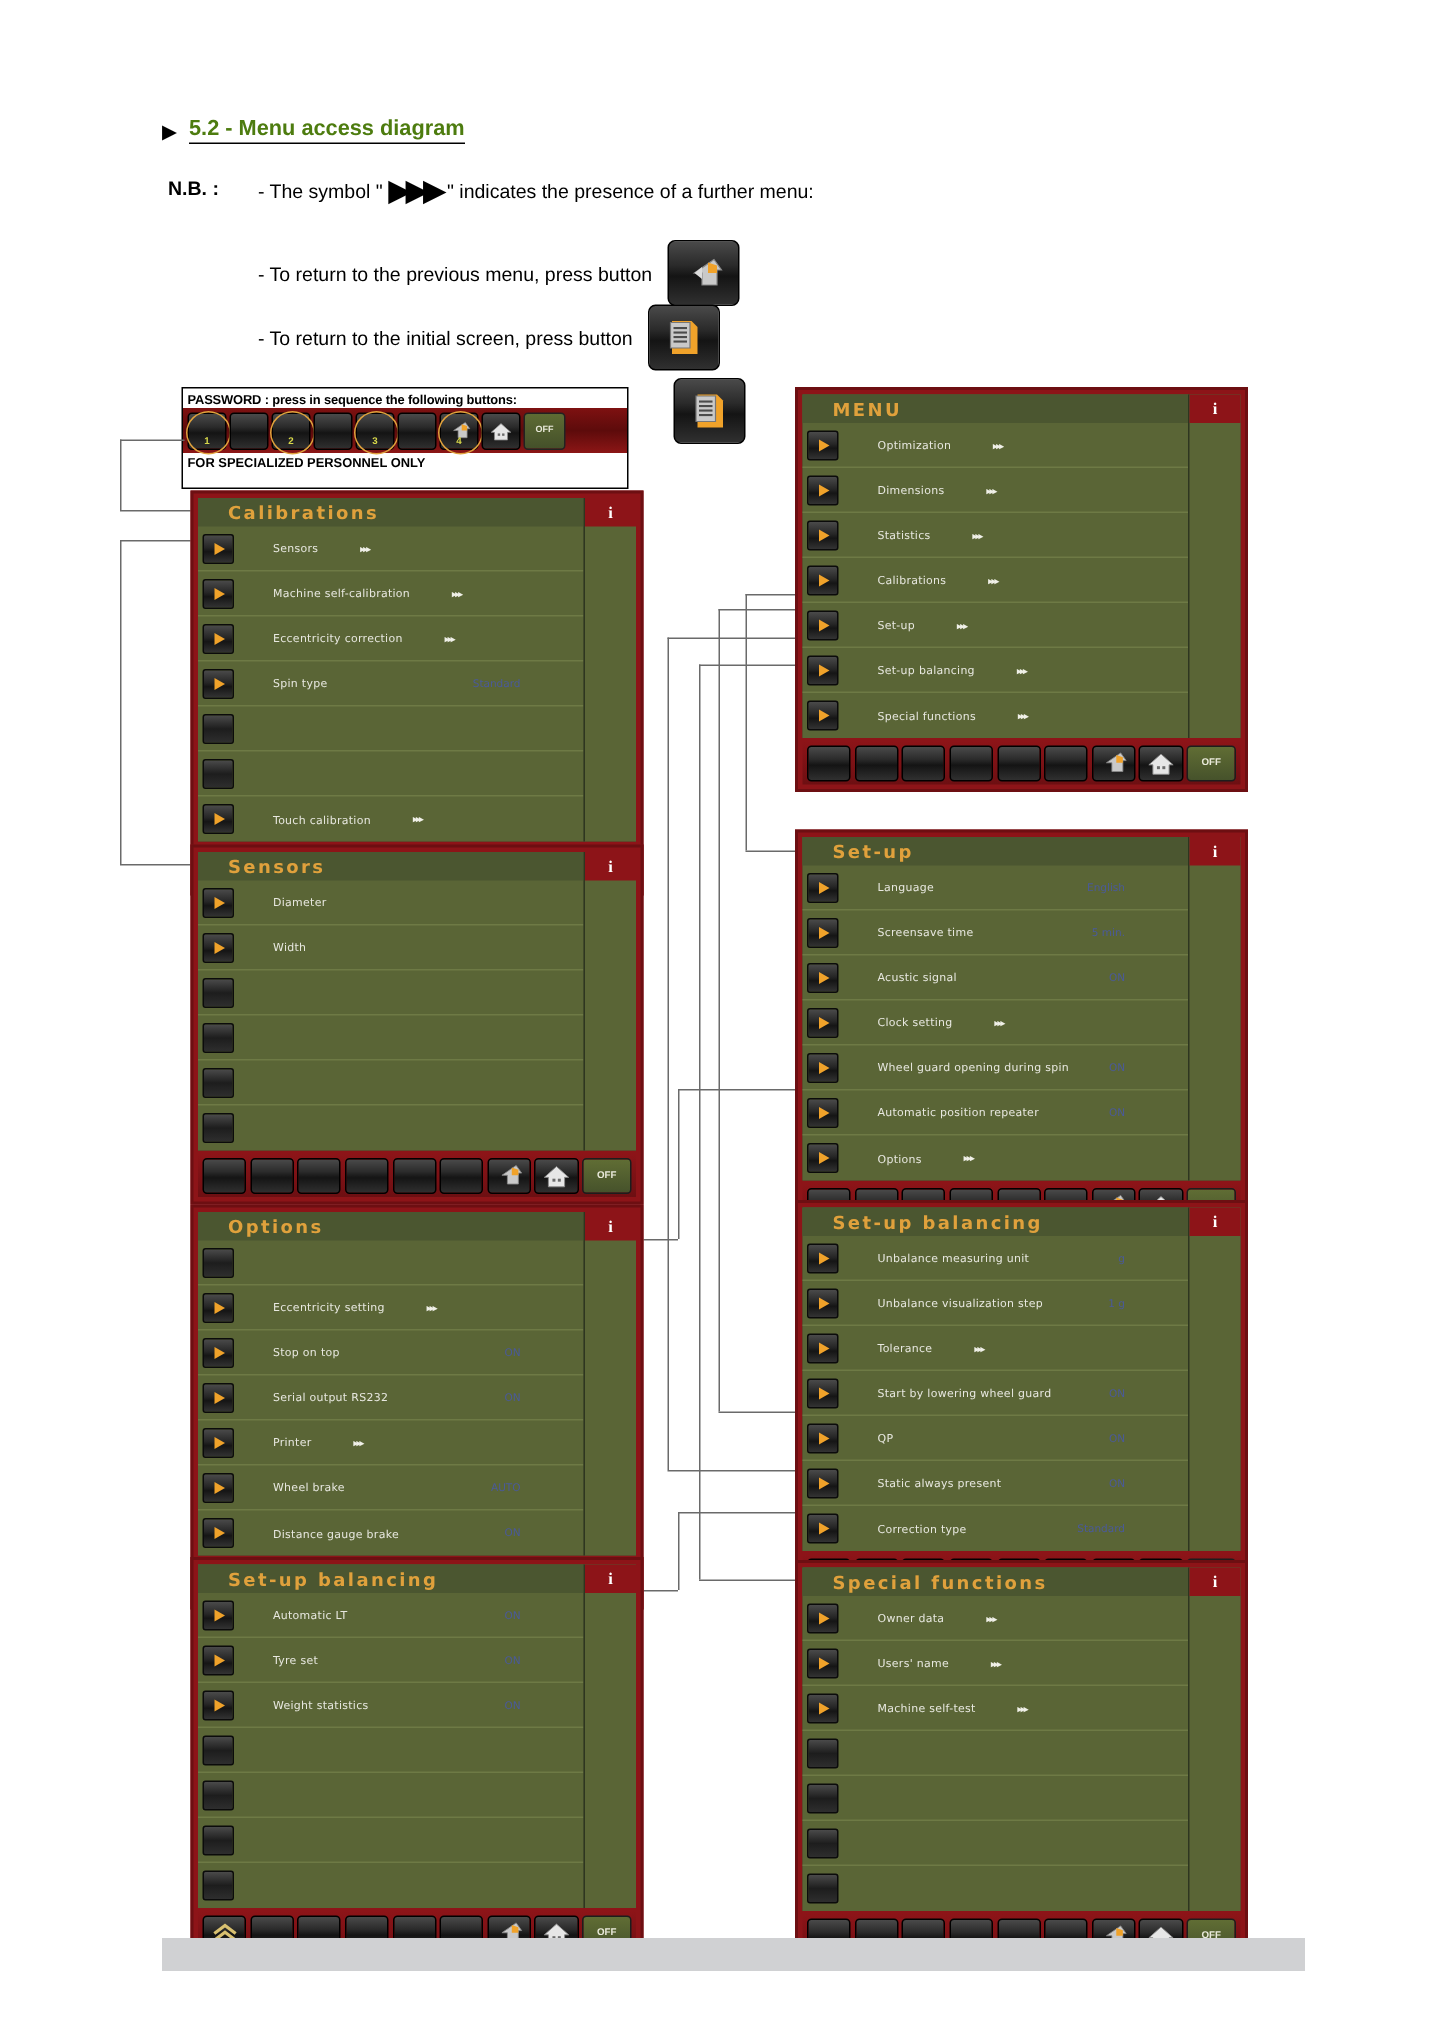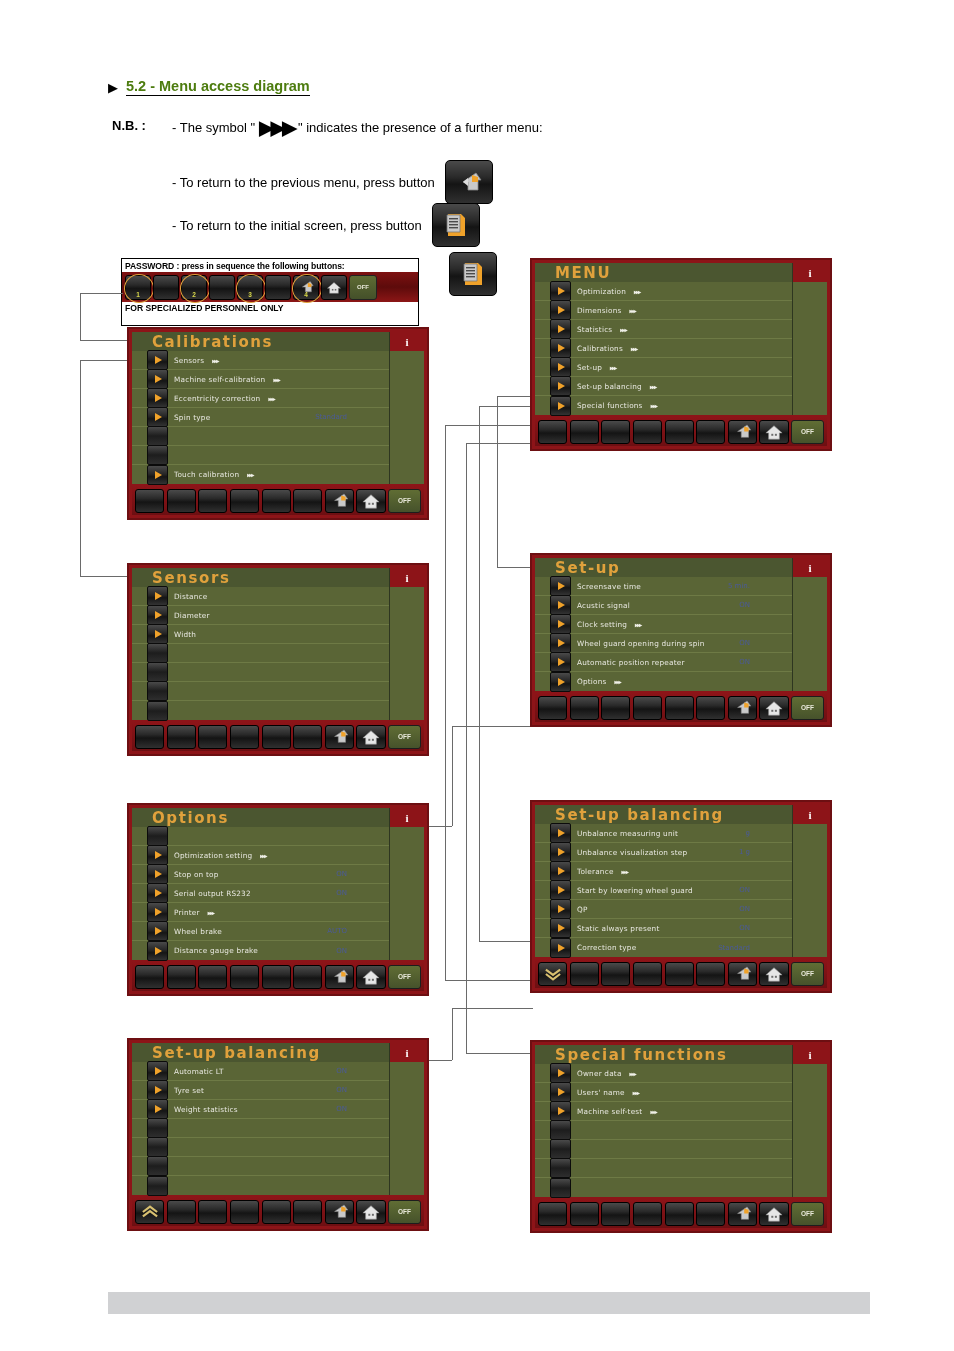--- a/index.html
+++ b/index.html
@@ -61,31 +61,31 @@
     border:2px solid #6d0f12;
     box-sizing:border-box;
     padding:3px;
   }
   .scr-inner{background:#3f4a28;display:flex;flex-direction:column;}
   .scr-top{display:flex;}
   .scr-body{flex:1;background:#5a6536;}
   .scr-side{width:34px;background:#5a6536;border-left:1px solid #2e3620;}
   .scr-titlebar{
     height:19px;background:#4b5630;display:flex;align-items:center;padding-left:20px;
-    font-size:15px;font-weight:bold;color:#e0a13c;letter-spacing:1.6px;
+    font-size:12px;font-weight:bold;color:#e0a13c;letter-spacing:1.6px;
     font-family:"DejaVu Sans",sans-serif;
   }
   .scr-ibar{
     width:34px;height:19px;background:#8d1418;display:flex;align-items:center;justify-content:center;
     color:#fff;font-weight:bold;font-size:11px;font-family:"Liberation Serif",serif;
   }
   .rows{display:flex;flex-direction:column;}
   .row{
-    height:19px;display:flex;align-items:center;
-    border-bottom:1px solid #6e7a45;box-sizing:border-box;padding-left:15px;
+    height:30px;display:flex;align-items:center;
+    border-bottom:1px solid #6e7a45;box-sizing:border-box;padding-left:3px;gap:20px;
   }
   .row:last-child{border-bottom:none;}
   .row-ico{
     width:19px;height:18px;flex:none;border-radius:2px;margin-right:6px;
     background:linear-gradient(180deg,#4a4a4a 0%,#262626 45%,#151515 60%,#333 100%);
     border:1px solid #0b0b0b;display:flex;align-items:center;justify-content:center;
   }
   .row-ico.blank{background:linear-gradient(180deg,#4a4a4a 0%,#1d1d1d 50%,#2e2e2e 100%);}
   .arr{width:0;height:0;border-top:4px solid transparent;border-bottom:4px solid transparent;border-left:7px solid #f0a22a;margin-left:2px;}
   .row-label{
@@ -431,26 +431,20 @@
 <div class="screen" style="left:127px;top:563px;">
   <div class="scr-inner">
     <div class="scr-top">
       <div class="scr-body">
         <div class="scr-titlebar">Sensors</div>
         <div class="rows">
             <div class="row">
               <span class="row-ico">
                 <span class="arr"></span>
               </span>
-              <span class="row-label">Distance</span>
-            </div>
-            <div class="row">
-              <span class="row-ico">
-                <span class="arr"></span>
-              </span>
               <span class="row-label">Diameter</span>
             </div>
             <div class="row">
               <span class="row-ico">
                 <span class="arr"></span>
               </span>
               <span class="row-label">Width</span>
             </div>
             <div class="row">
               <span class="row-ico blank"></span>
@@ -506,20 +500,27 @@
 <div class="screen" style="left:530px;top:553px;">
   <div class="scr-inner">
     <div class="scr-top">
       <div class="scr-body">
         <div class="scr-titlebar">Set-up</div>
         <div class="rows">
             <div class="row">
               <span class="row-ico">
                 <span class="arr"></span>
               </span>
+              <span class="row-label">Language</span>
+              <span class="row-val">English</span>
+            </div>
+            <div class="row">
+              <span class="row-ico">
+                <span class="arr"></span>
+              </span>
               <span class="row-label">Screensave time</span>
               <span class="row-val">5 min.</span>
             </div>
             <div class="row">
               <span class="row-ico">
                 <span class="arr"></span>
               </span>
               <span class="row-label">Acustic signal</span>
               <span class="row-val">ON</span>
             </div>
@@ -593,21 +594,21 @@
         <div class="scr-titlebar">Options</div>
         <div class="rows">
             <div class="row">
               <span class="row-ico blank"></span>
               <span class="row-label"></span>
             </div>
             <div class="row">
               <span class="row-ico">
                 <span class="arr"></span>
               </span>
-              <span class="row-label">Optimization setting</span>
+              <span class="row-label">Eccentricity setting</span>
               <span class="row-tri">▸▸▸</span>
             </div>
             <div class="row">
               <span class="row-ico">
                 <span class="arr"></span>
               </span>
               <span class="row-label">Stop on top</span>
               <span class="row-val">ON</span>
             </div>
             <div class="row">

